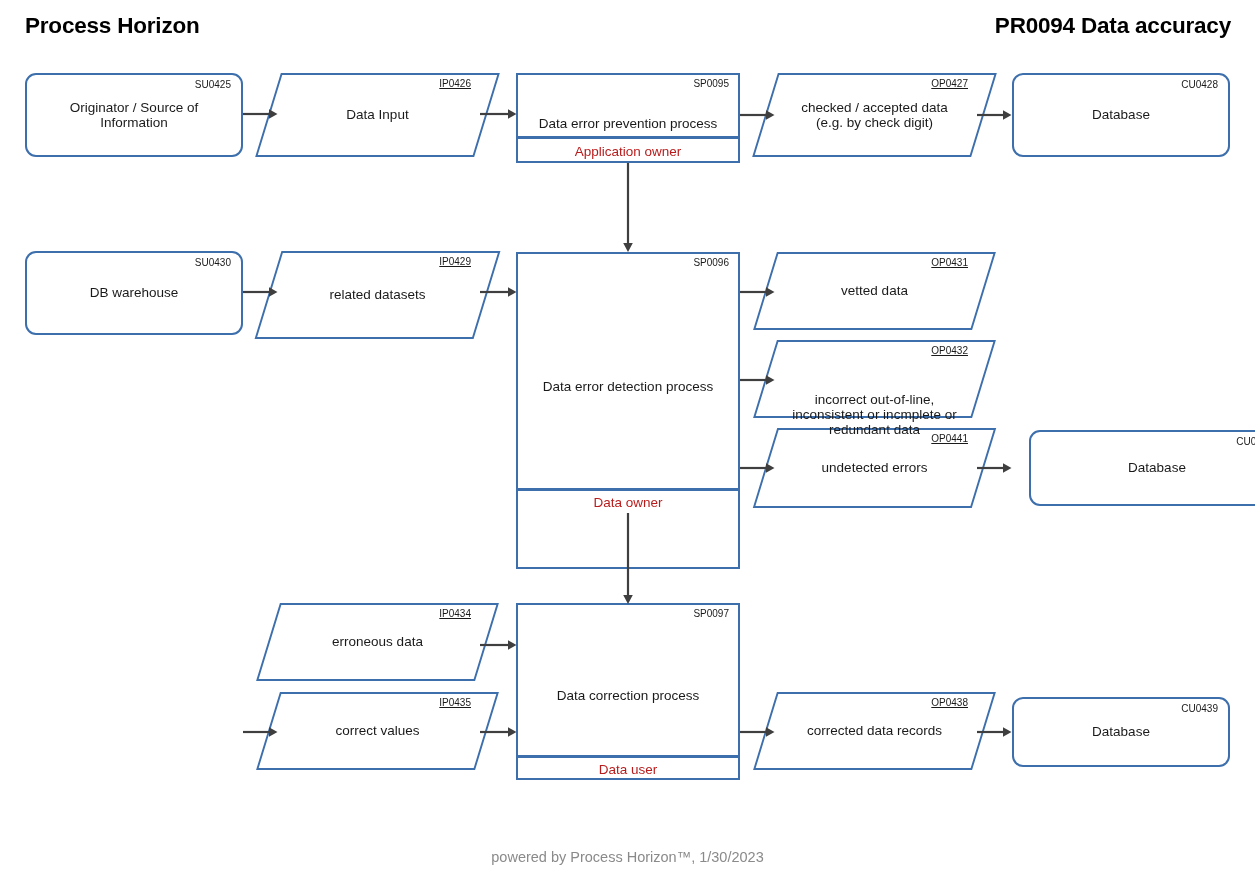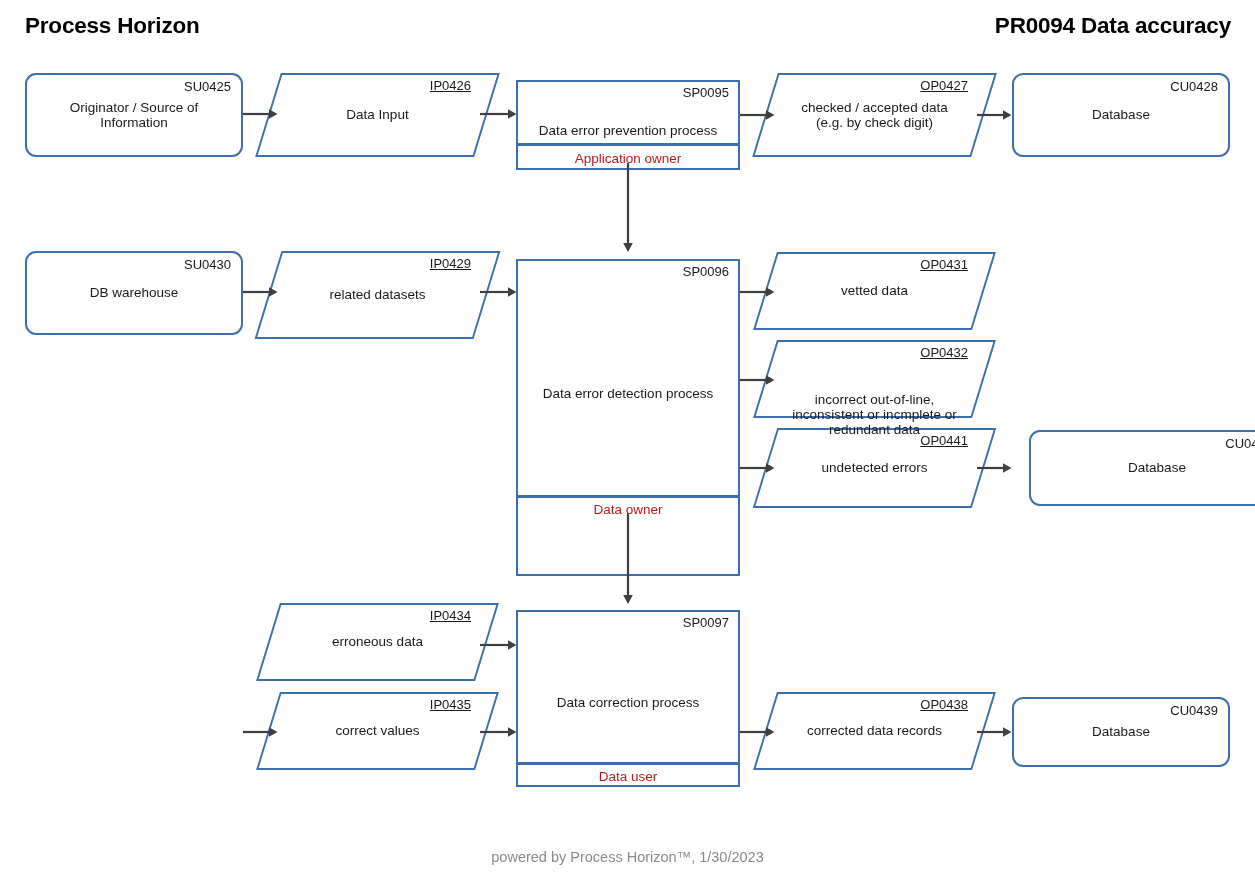--- a/index.html
+++ b/index.html
@@ -45,21 +45,21 @@
 
   
   .node {
     position: absolute;
     box-sizing: border-box;
   }
   .node .code {
     position: absolute;
     top: 3px;
     right: 9px;
-    font-size: 13px;
+    font-size: 10px;
     color: #1a1a1a;
     line-height: 1;
     white-space: nowrap;
     z-index: 4;
   }
   .node .label {
     position: absolute;
     left: 0;
     right: 0;
     text-align: center;
@@ -103,21 +103,20 @@
     top: 50%;
     transform: translateY(-50%);
     z-index: 5;
     padding: 0 22px;
   }
 
   
   .process {
     border: 2.6px solid #3d6fad;
     background: #ffffff;
-    margin-top: 7px;
   }
   .process .code { right: 9px; top: 4px; }
   .process .proc-label {
     position: absolute;
     left: 0;
     right: 0;
     text-align: center;
     font-size: 13.5px;
     color: #1a1a1a;
     line-height: 1.15;

